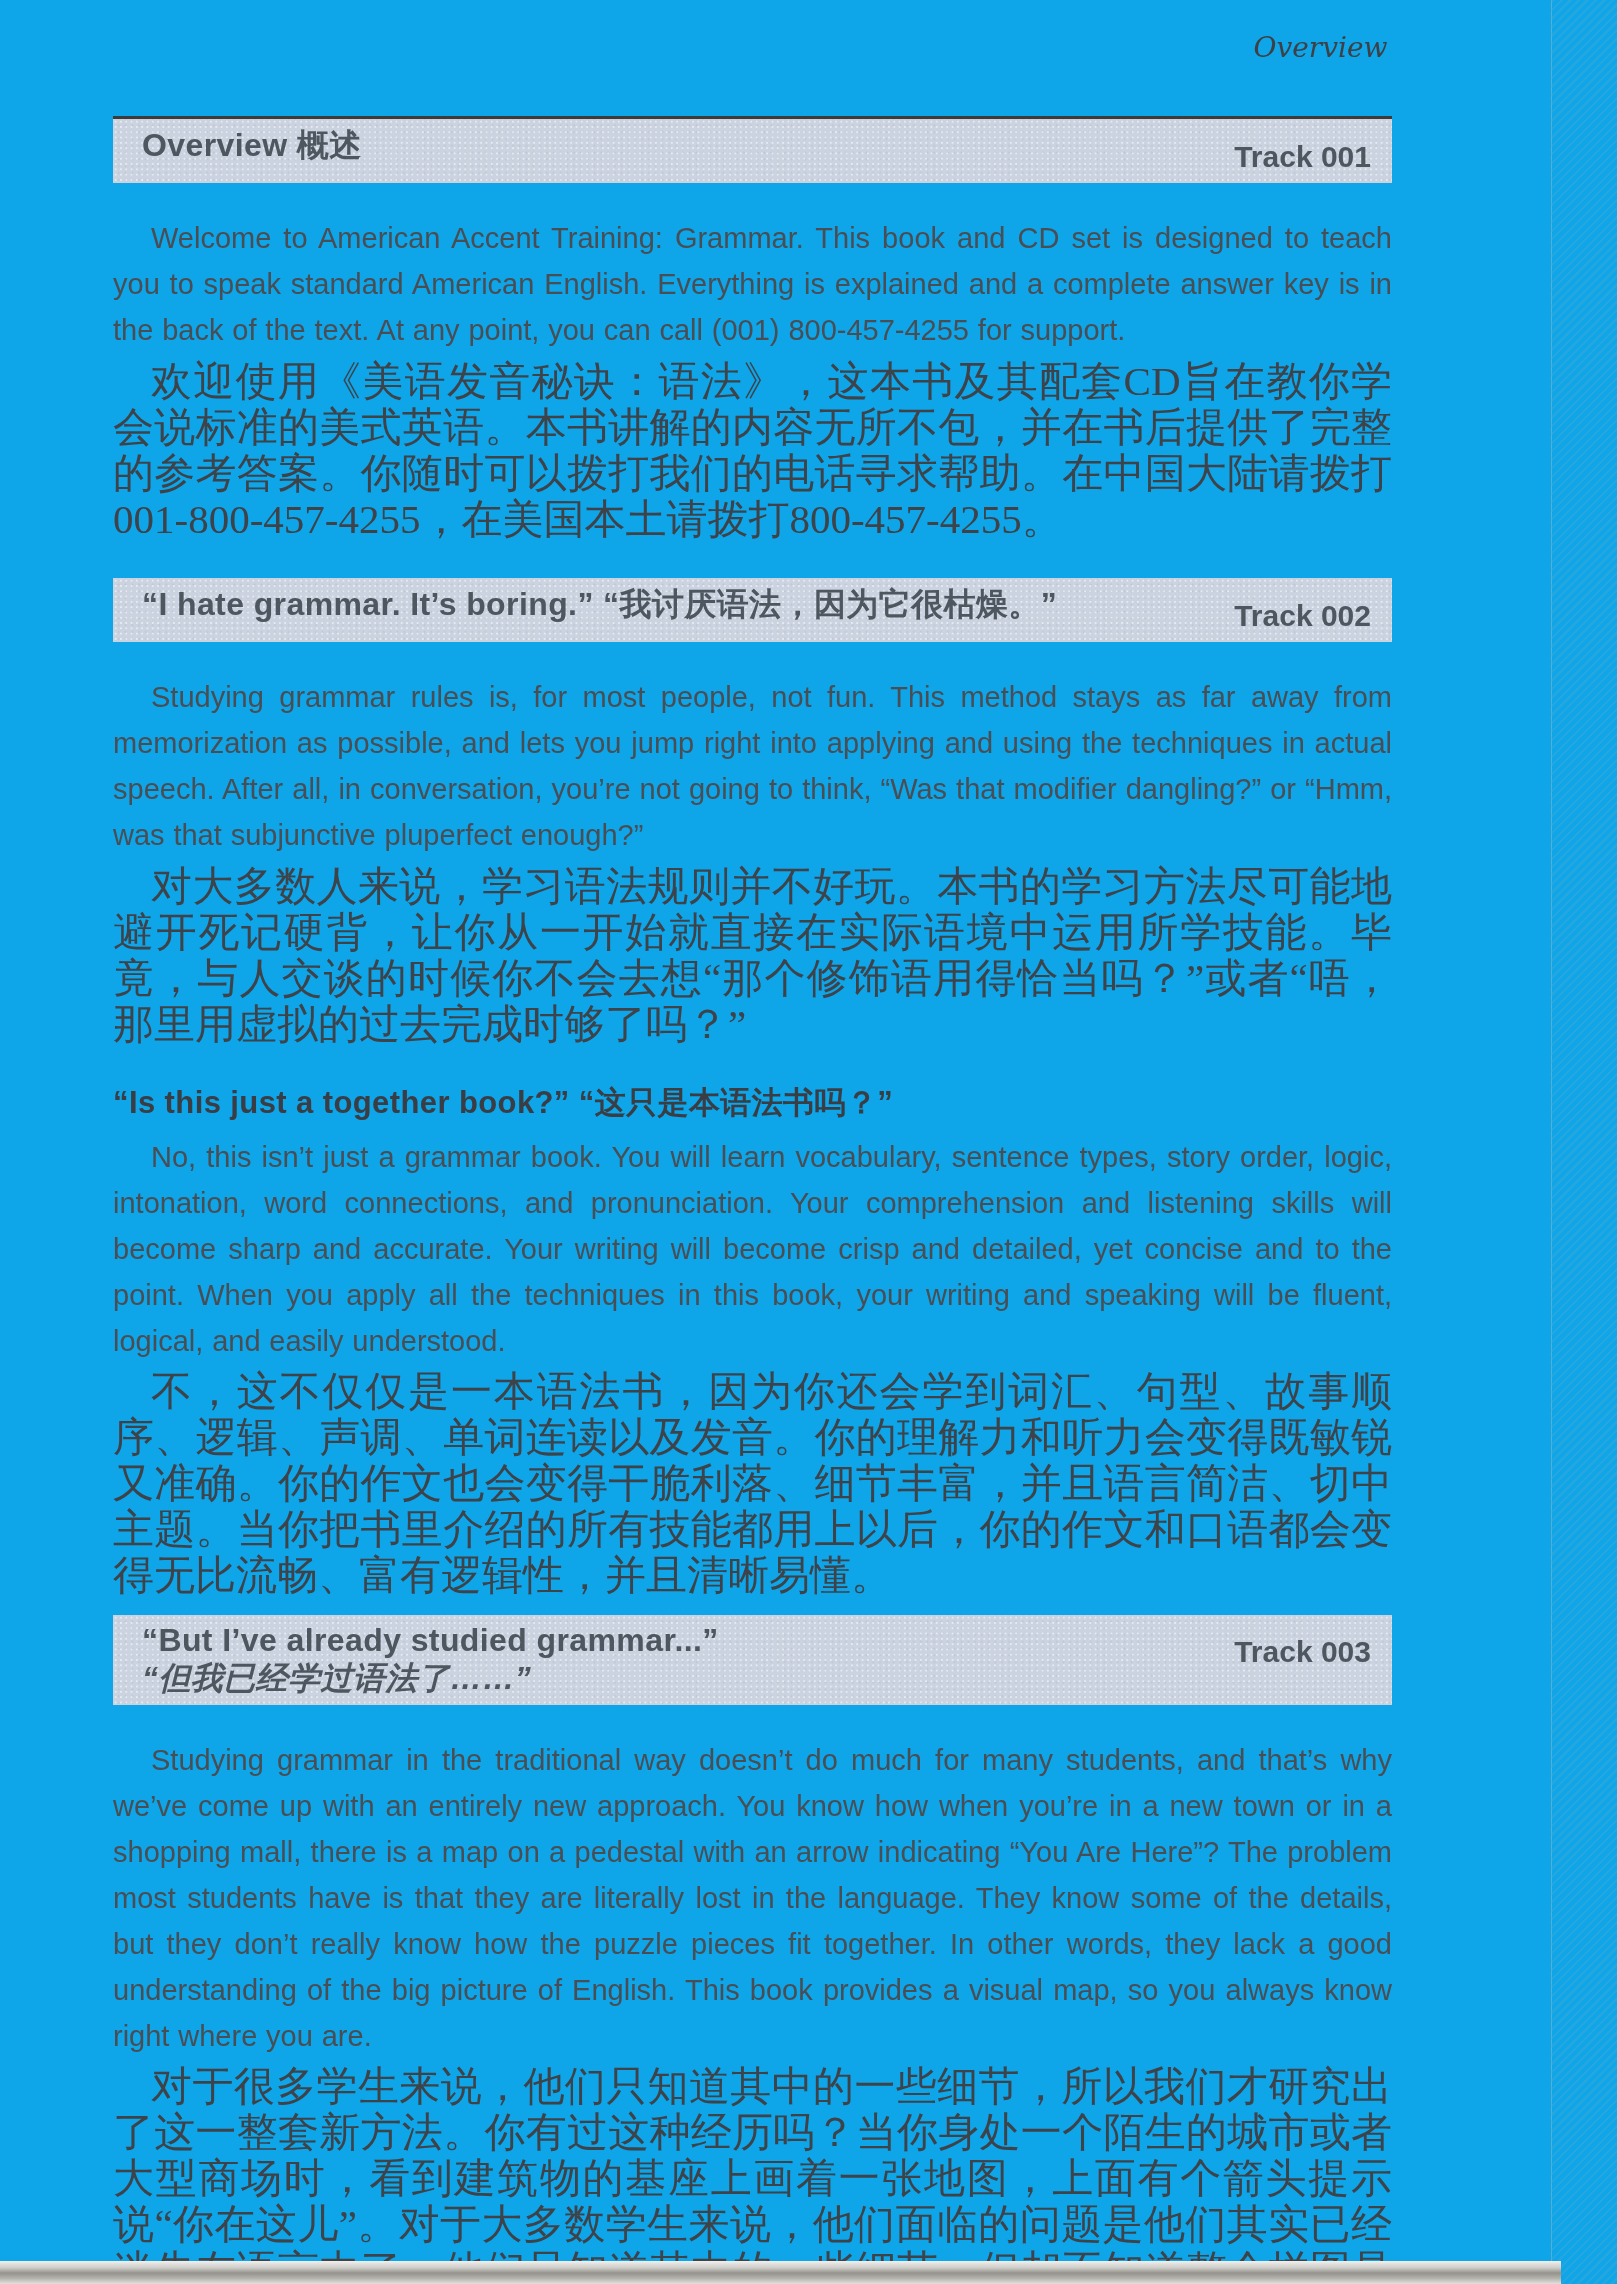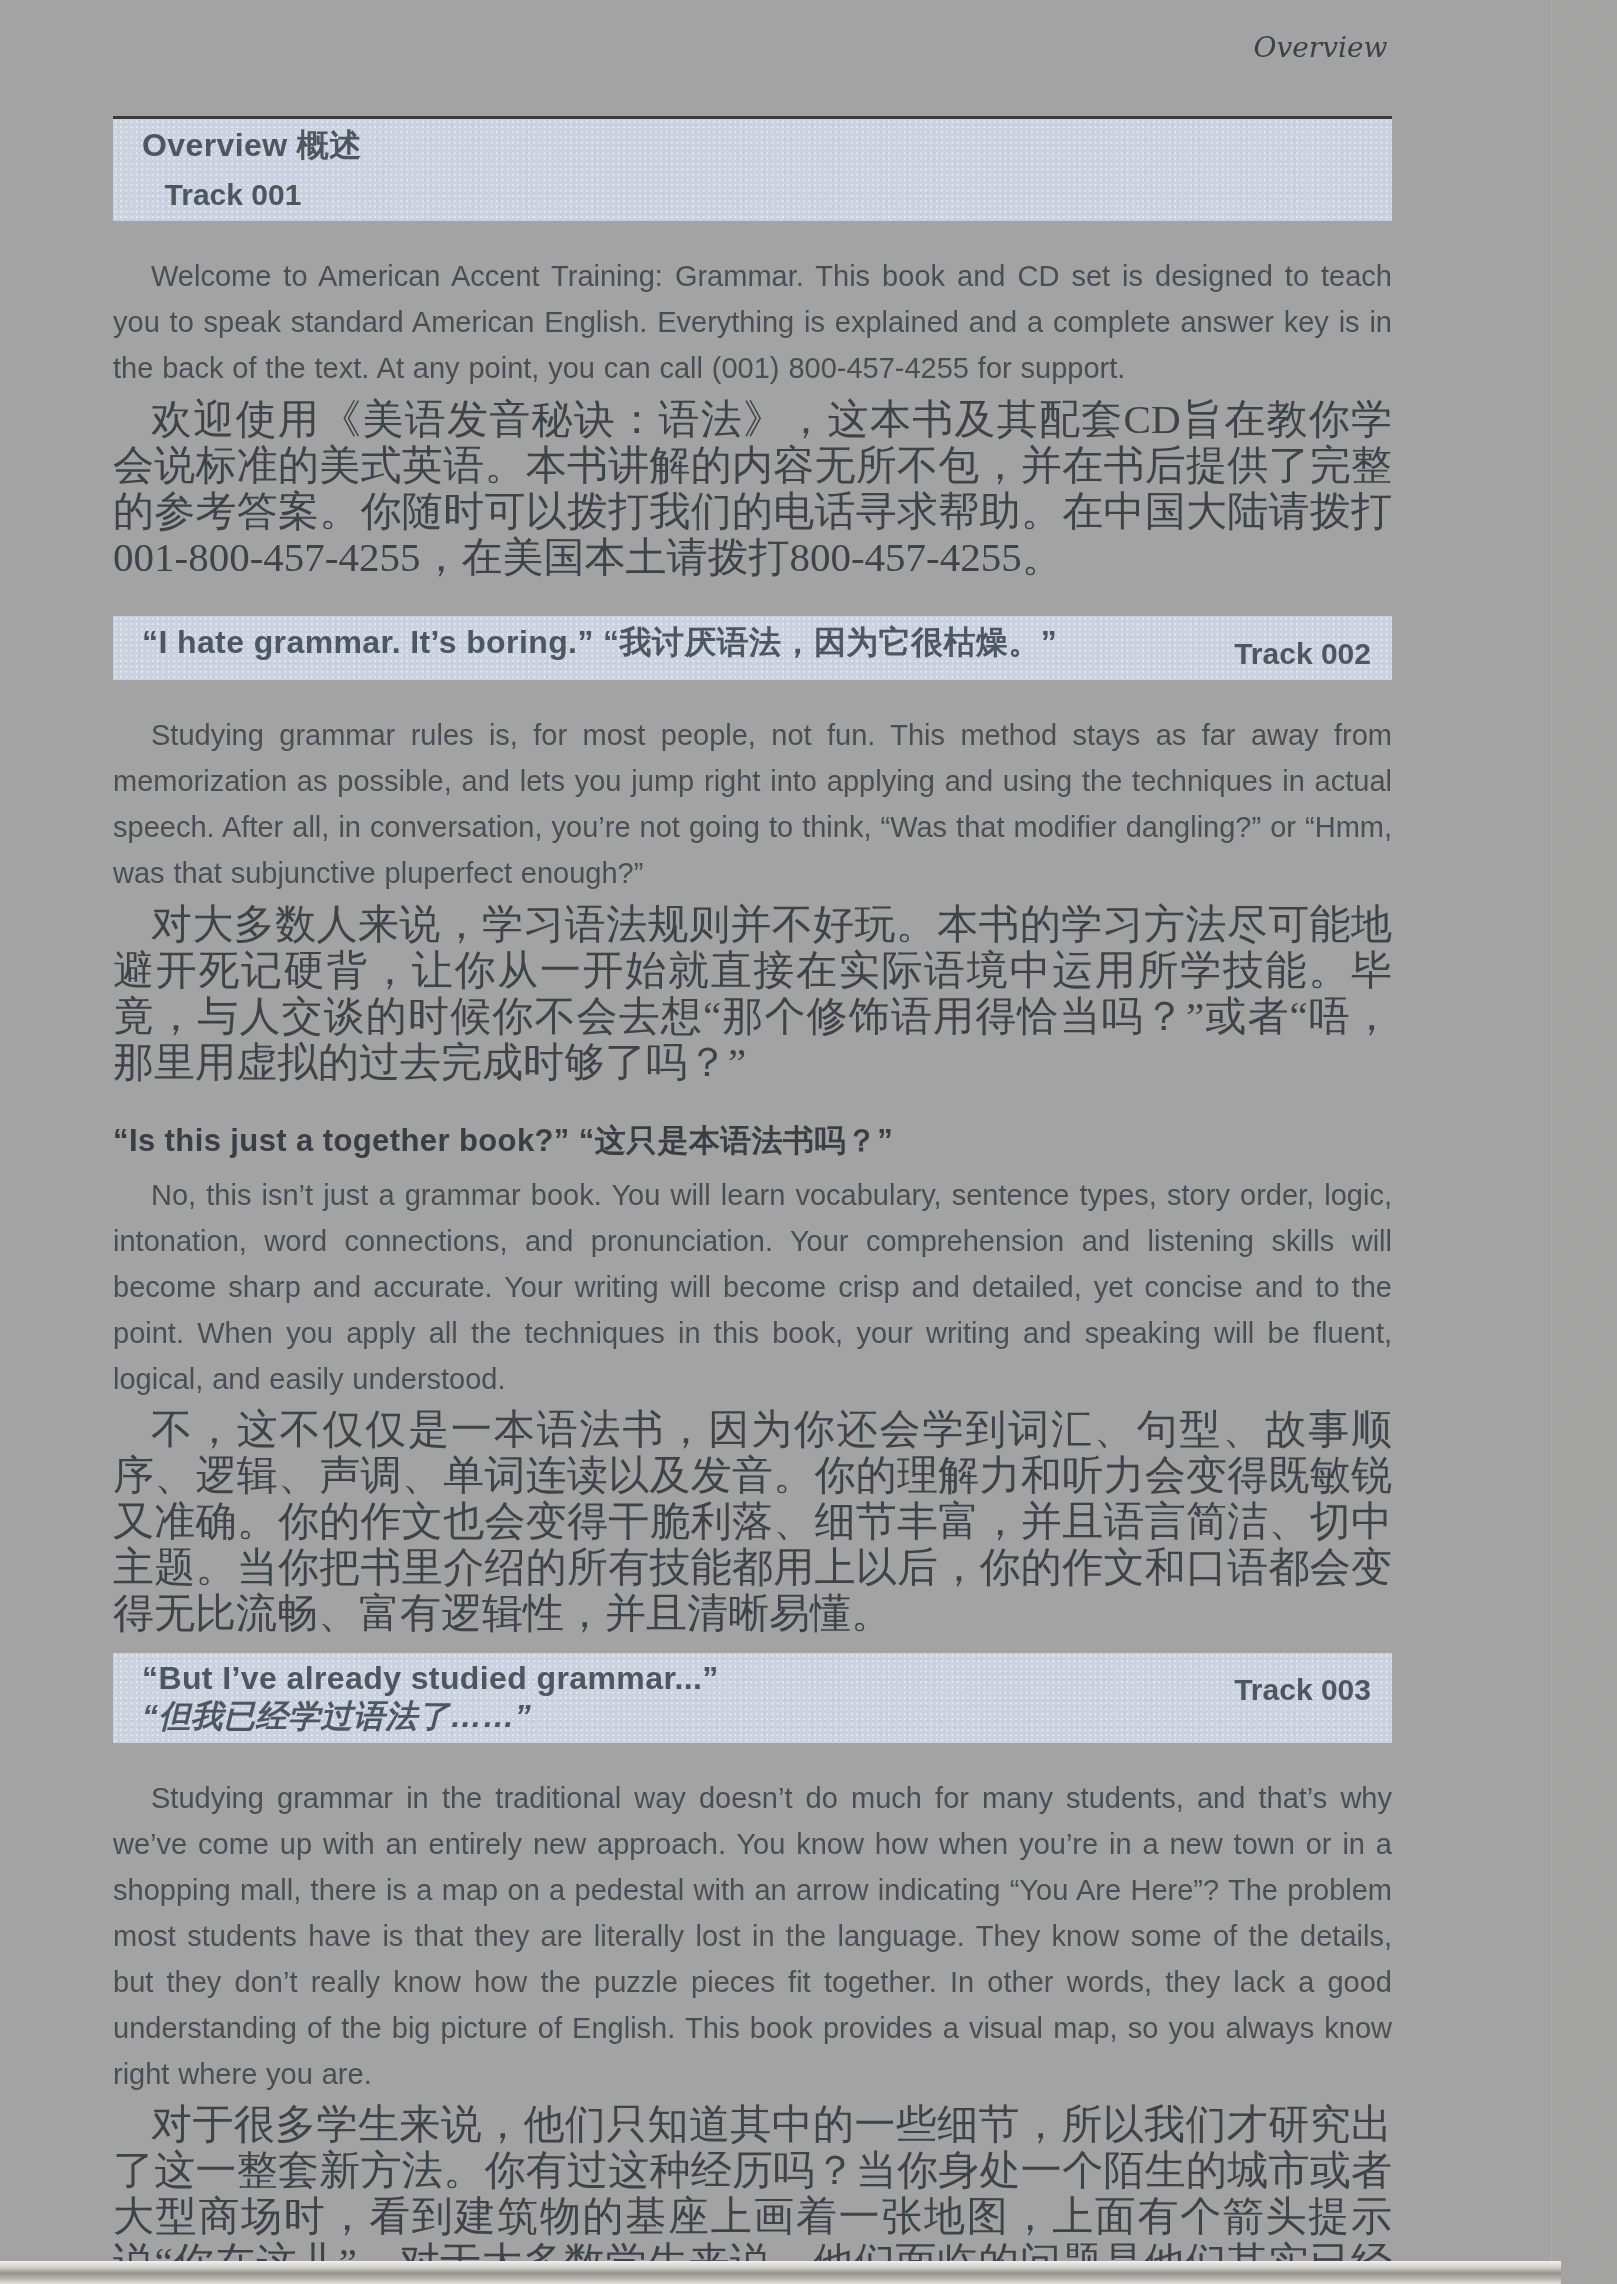--- a/index.html
+++ b/index.html
@@ -1,20 +1,20 @@
 <!DOCTYPE html>
 <html style="font-size:12px"><head>
 <meta charset="utf-8">
 <style>
   html, body { margin: 0; padding: 0; background: #efeeea; }
   .page {
     position: relative;
     width: 1617px;
     height: 2284px;
-    background: #a3a3a3;
+    background: #0ea5e9;
     overflow: hidden;
     font-family: "Liberation Sans", "DejaVu Sans", sans-serif;
     color: #45494f;
   }
   .content {
     position: absolute;
     left: 113px;
     top: 0;
     width: 1279px;
   }
@@ -38,21 +38,21 @@
       radial-gradient(circle, rgba(148,160,184,0.25) 0.8px, rgba(255,255,255,0) 1.2px);
     background-size: 5.3px 5.3px, 6.8px 6.8px;
     background-position: 0 0, 2.3px 3px;
     color: #4e565f;
     font-weight: bold;
     padding: 6.8px 21px 7.5px 29px;
   }
   .bar-title { font-size: 32px; line-height: 38px; letter-spacing: 0.4px; }
   .bar-title .zh-part { font-family: "Liberation Sans", "DejaVu Sans", sans-serif; font-style: italic; }
   .bar-track { font-size: 30px; line-height: 38px; white-space: nowrap; padding-left: 22.6px; margin-top: 12px; }
-  .bar-first { margin-top: 50px; border-top: 3px solid #3b3b39; flex-direction: column; }
+  .bar-first { margin-top: 50px; border-top: 3px solid #3b3b39; }
   .bar-mid   { margin-top: 36px; }
   .bar-last  { margin-top: 16.6px; }
   .p-en {
     margin: 0;
     font-size: 29px;
     line-height: 46px;
     text-align: justify;
     text-indent: 38px;
     color: #494e54;
     word-spacing: 0.8px;

